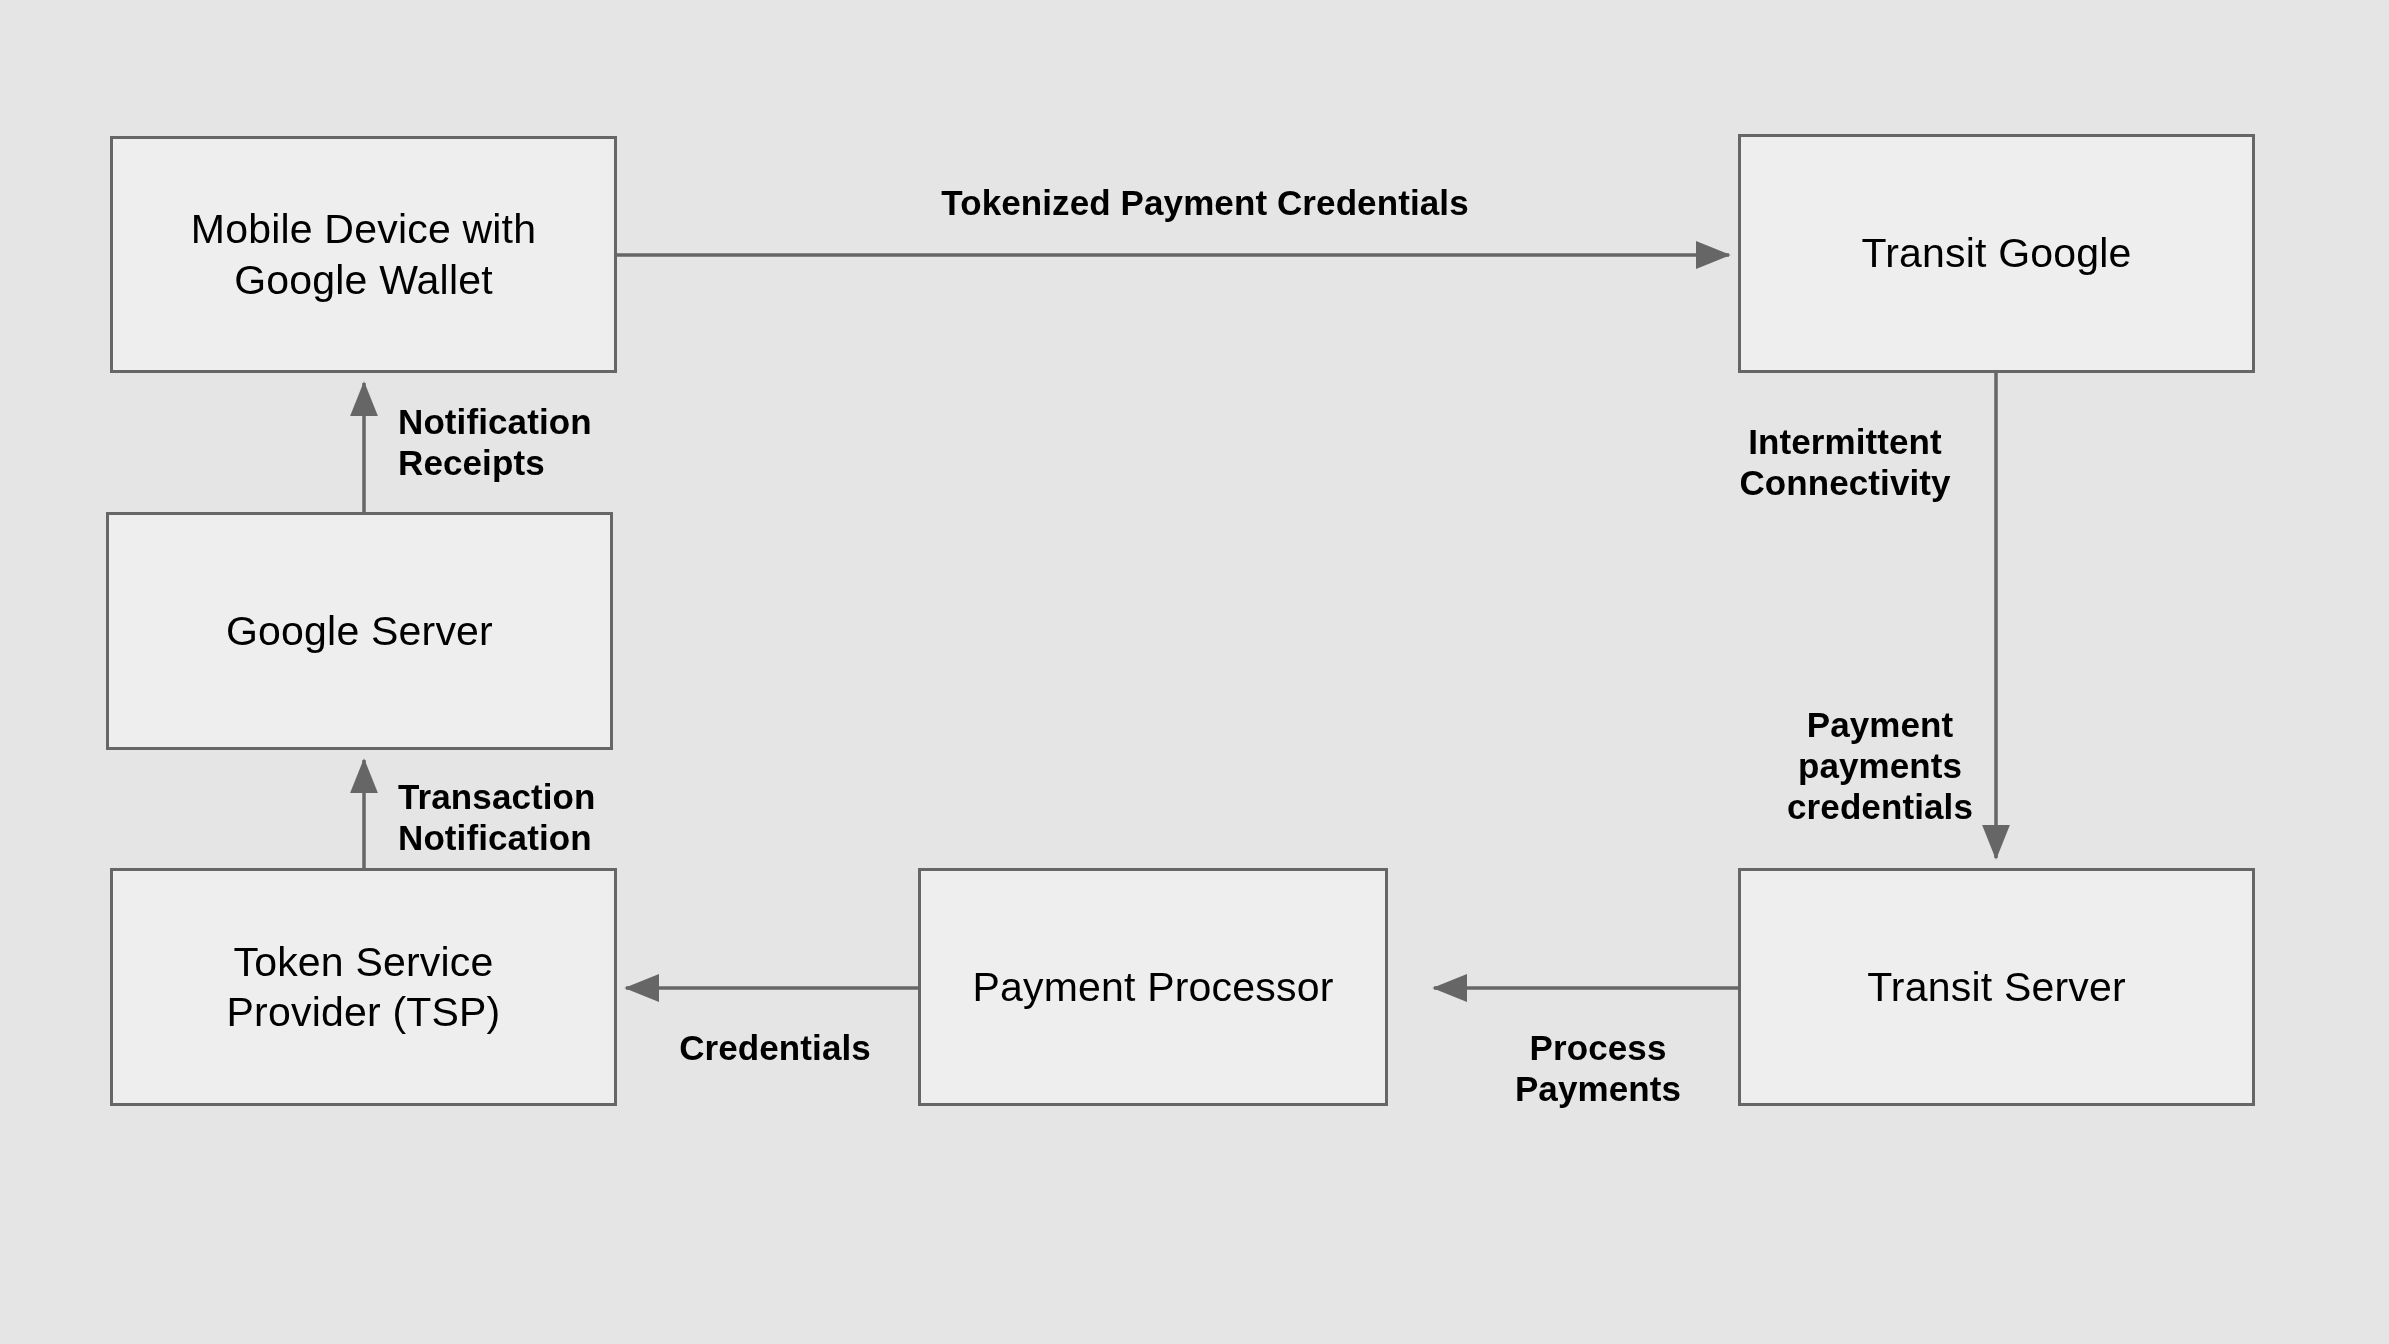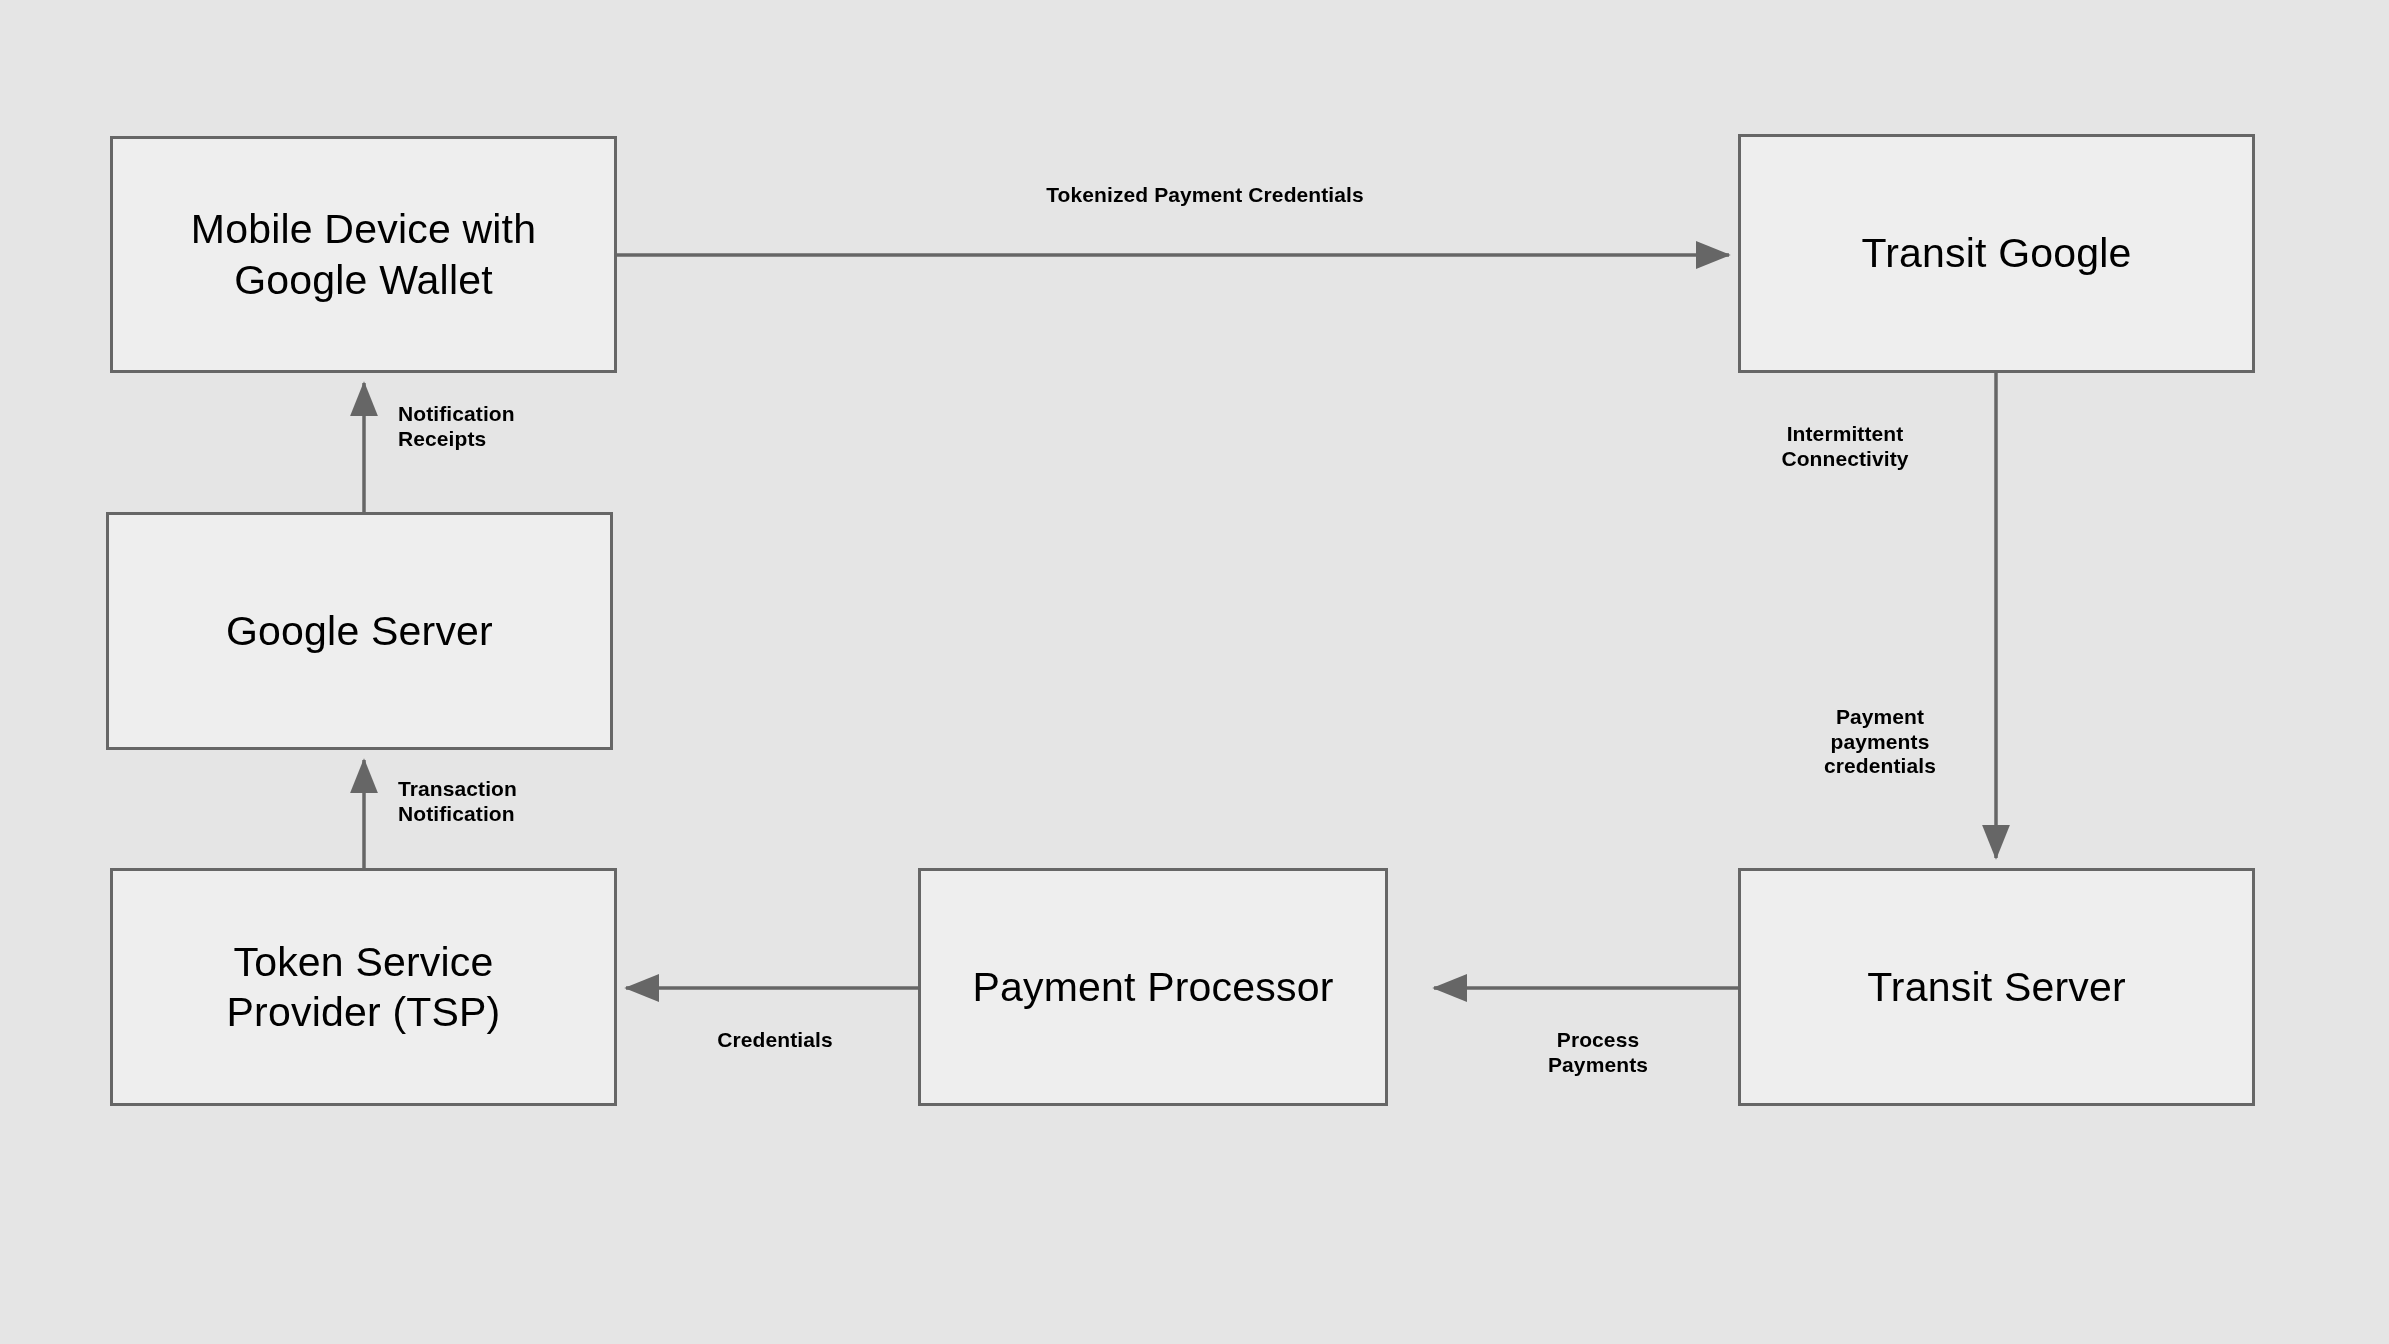--- a/index.html
+++ b/index.html
@@ -37,21 +37,21 @@
     color: #000000;
     font-size: 41px;
     font-weight: 400;
     line-height: 1.22;
     letter-spacing: 0.2px;
     white-space: pre-line;
   }
   .edge-label {
     position: absolute;
     color: #000000;
-    font-size: 21px;
+    font-size: 35px;
     font-weight: bold;
     line-height: 1.17;
     white-space: pre-line;
     letter-spacing: 0.1px;
   }
   .lbl-center { text-align: center; transform: translateX(-50%); }
   .lbl-left   { text-align: left; margin-top: 9px; }
 </style>
 </head>
 <body>

